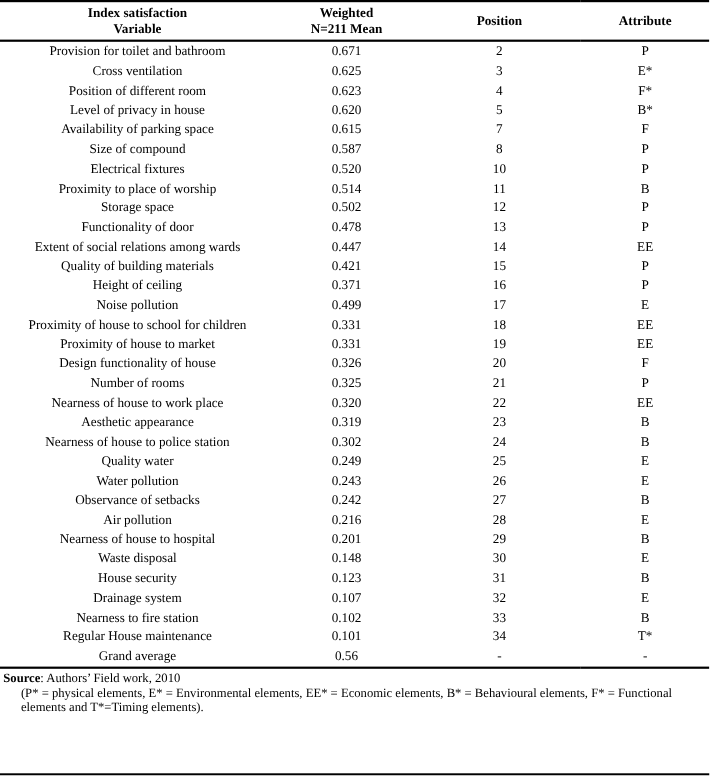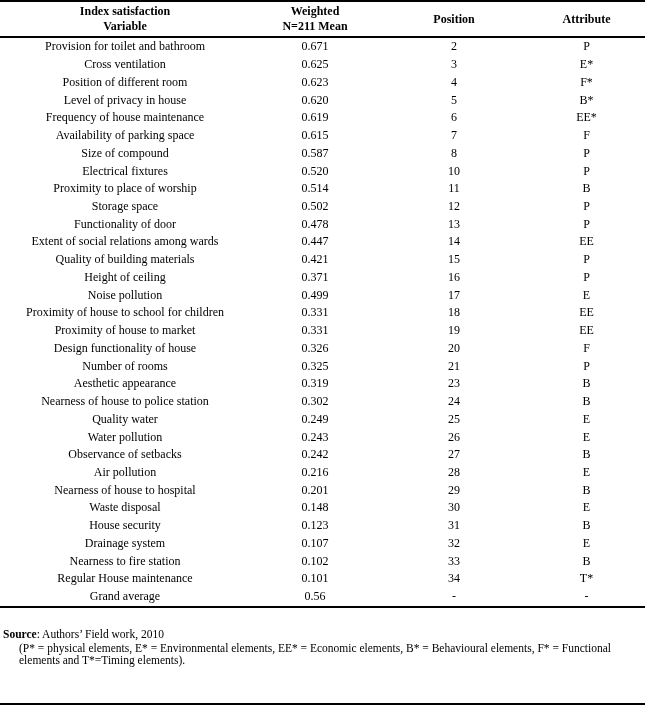--- a/index.html
+++ b/index.html
@@ -41,21 +41,21 @@
   tbody td {
     font-size: 12px;
     text-align: center;
     vertical-align: middle;
     height: 17.74px;
     padding: 0;
     white-space: nowrap;
     overflow: hidden;
   }
   .footer {
-    padding: 20px 3px 0 3px;
+    padding: 3px 3px 0 3px;
   }
   .source-line {
     margin: 0;
     font-size: 11.5px;
     line-height: 13px;
   }
   .source-line b { font-weight: bold; }
   .note-line {
     margin: 1px 0 0 16px;
     font-size: 11.5px;
@@ -111,26 +111,20 @@
           <td>4</td>
           <td>F*</td>
         </tr>
         <tr>
           <td>Level of privacy in house</td>
           <td>0.620</td>
           <td>5</td>
           <td>B*</td>
         </tr>
         <tr>
-          <td>Frequency of house maintenance</td>
-          <td>0.619</td>
-          <td>6</td>
-          <td>EE*</td>
-        </tr>
-        <tr>
           <td>Availability of parking space</td>
           <td>0.615</td>
           <td>7</td>
           <td>F</td>
         </tr>
         <tr>
           <td>Size of compound</td>
           <td>0.587</td>
           <td>8</td>
           <td>P</td>
@@ -201,20 +195,26 @@
           <td>20</td>
           <td>F</td>
         </tr>
         <tr>
           <td>Number of rooms</td>
           <td>0.325</td>
           <td>21</td>
           <td>P</td>
         </tr>
         <tr>
+          <td>Nearness of house to work place</td>
+          <td>0.320</td>
+          <td>22</td>
+          <td>EE</td>
+        </tr>
+        <tr>
           <td>Aesthetic appearance</td>
           <td>0.319</td>
           <td>23</td>
           <td>B</td>
         </tr>
         <tr>
           <td>Nearness of house to police station</td>
           <td>0.302</td>
           <td>24</td>
           <td>B</td>

